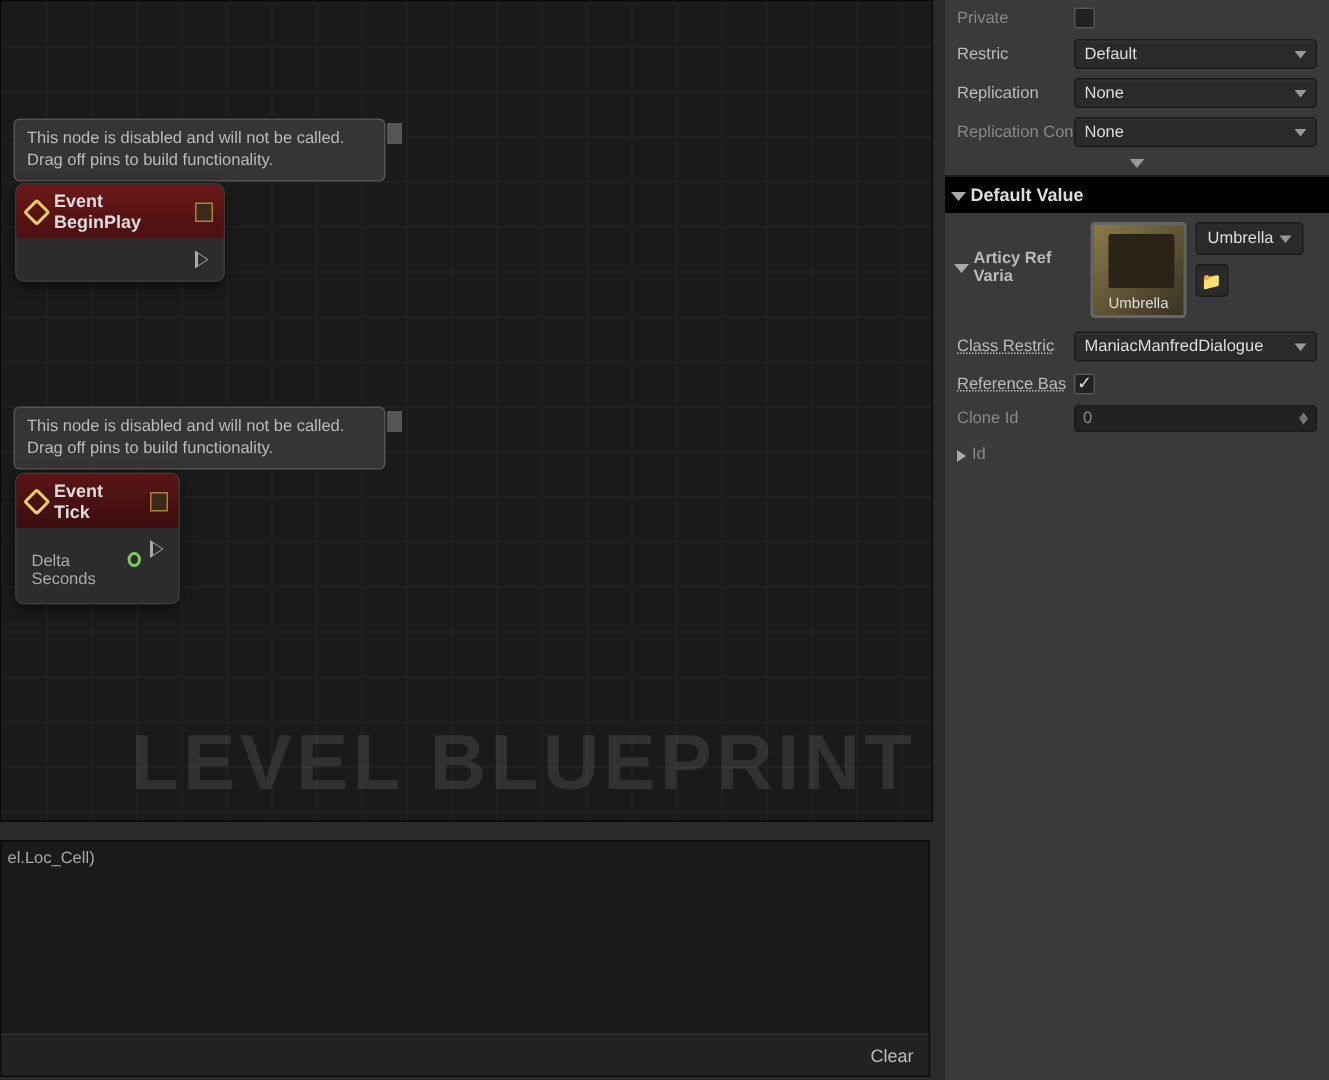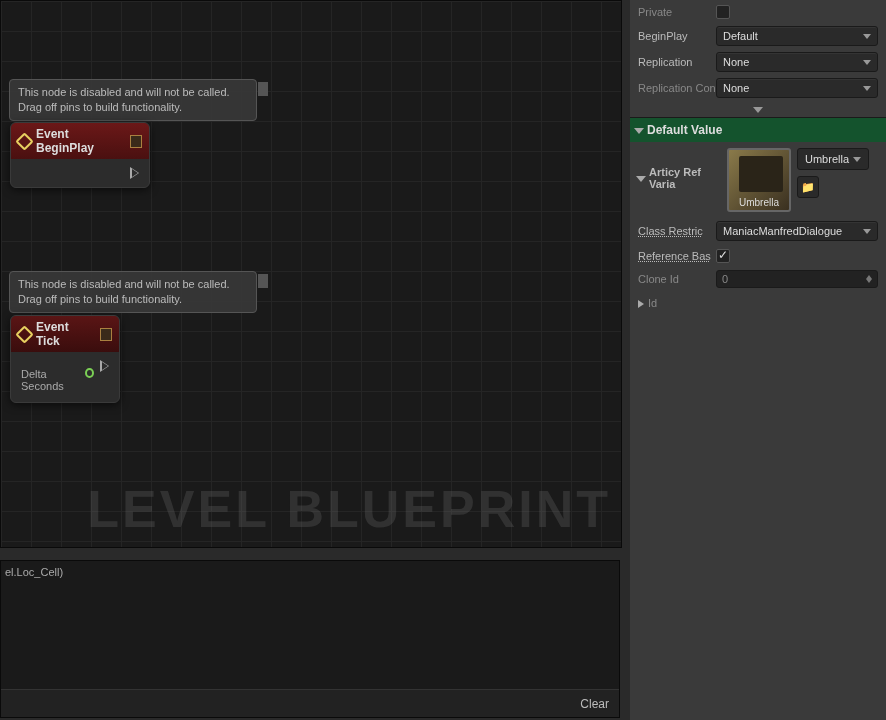--- a/index.html
+++ b/index.html
@@ -237,21 +237,21 @@
   height: 0;
   border-left: 5px solid transparent;
   border-right: 5px solid transparent;
   border-top: 6px solid #999;
 }
 .section-header {
   display: flex;
   align-items: center;
   gap: 3px;
   padding: 5px 4px;
-  background: #14532d;
+  background: #000000;
   font-size: 12px;
   font-weight: bold;
   color: #ddd;
   border-top: 1px solid #1a1a1a;
 }
 .tri {
   width: 0;
   height: 0;
   border-left: 5px solid transparent;
   border-right: 5px solid transparent;
@@ -415,21 +415,21 @@
 </div>
 
 <div class="details-panel">
 
   <div class="prop-row">
     <span class="prop-label dim">Private</span>
     <span class="checkbox"></span>
   </div>
 
   <div class="prop-row">
-    <span class="prop-label">BeginPlay</span>
+    <span class="prop-label">Restric</span>
     <div class="dropdown">
       <span>Default</span>
       <span class="dropdown-arrow"></span>
     </div>
   </div>
 
   <div class="prop-row">
     <span class="prop-label">Replication</span>
     <div class="dropdown">
       <span>None</span>

